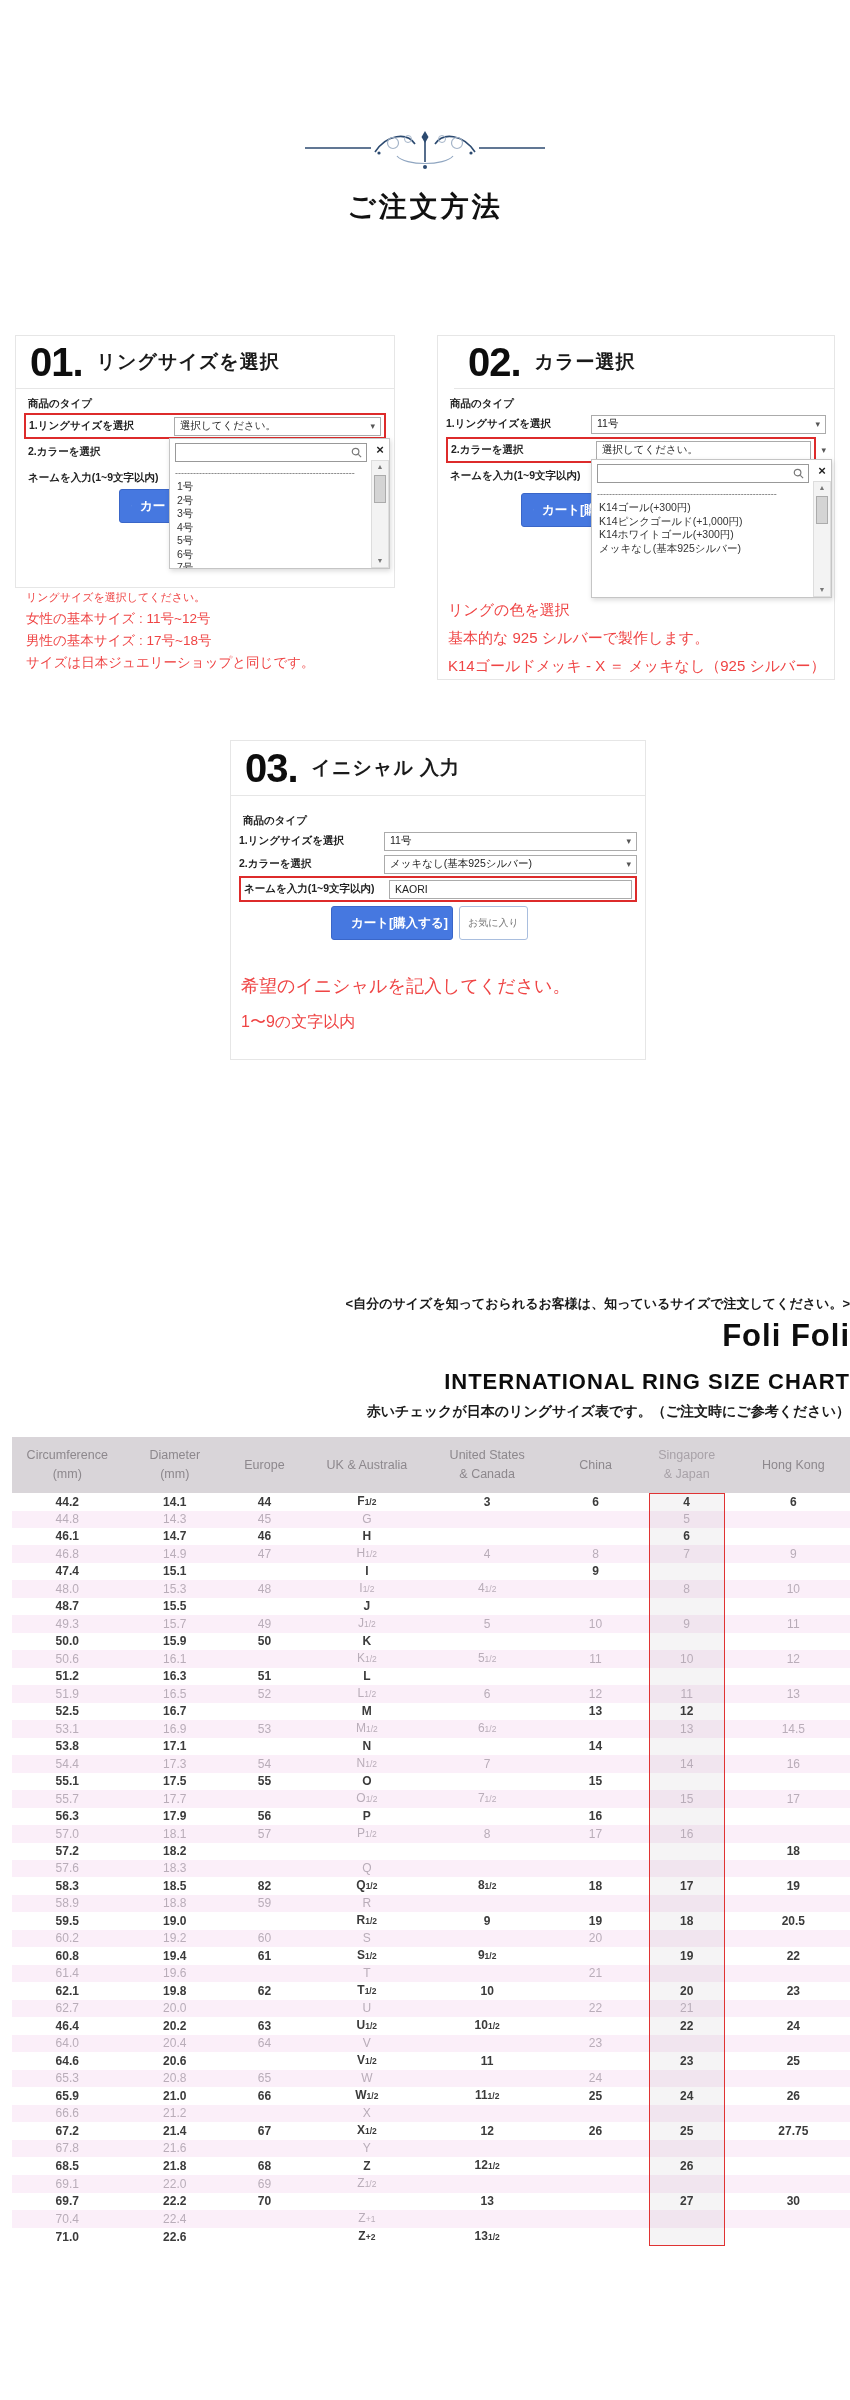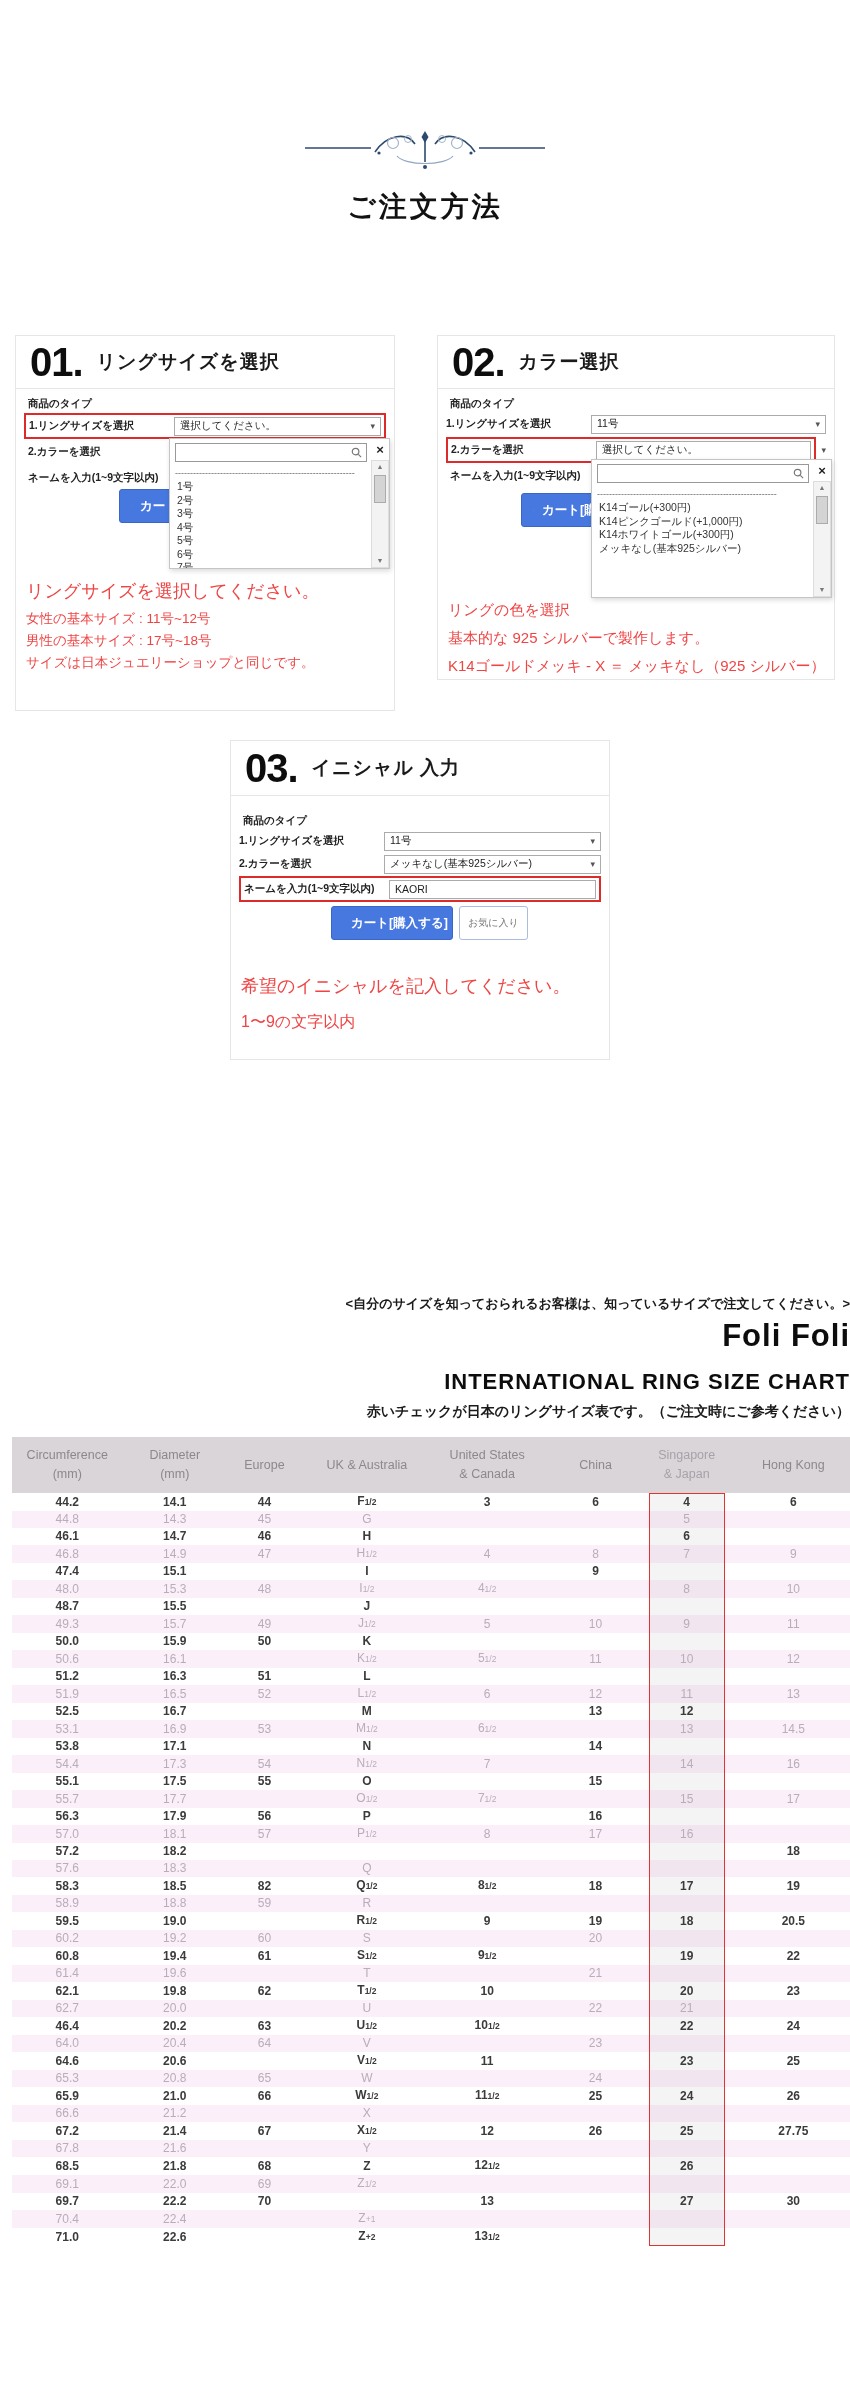--- a/index.html
+++ b/index.html
@@ -100,21 +100,21 @@
       <path d="M120,5 l3.5,6 -3.5,6 -3.5,-6 z" fill="#2c4a70"></path>
       <line x1="120" y1="15" x2="120" y2="36" stroke="#2c4a70" stroke-width="1.6"></line>
       <circle cx="120" cy="41" r="2" fill="#2c4a70"></circle>
       <circle cx="74" cy="27" r="1.6" fill="#2c4a70"></circle>
       <circle cx="166" cy="27" r="1.6" fill="#2c4a70"></circle>
     </svg>
   </div>
 
   <h1 class="main-title">ご注文方法</h1>
 
-  <section class="step" style="left:15px; top:335px; width:380px; height:376px;">
+  <section class="step" style="left:15px; top:335px; width:380px; height:253px;">
     <div class="step-header">
       <span class="step-num">01.</span>
       <span class="step-title">リングサイズを選択</span>
     </div>
     <div class="step-body">
       <div class="flabel-solo" style="top:8px;">商品のタイプ</div>
 
       <div class="frow hl" style="top:24px;">
         <span class="flabel">1.リングサイズを選択</span>
         <span class="fselect">
@@ -157,28 +157,28 @@
         <div class="dd-side">
           <div class="dd-close">×</div>
           <div class="sb">
             <div class="sb-arrow">▲</div>
             <div class="sb-thumb"></div>
             <div class="sb-arrow down">▼</div>
           </div>
         </div>
       </div>
 
-      <div class="rnote" style="top:190px; font-size:18px;">リングサイズを選択してください。</div>
+      <div class="rnote" style="top:201px; font-size:11px;">リングサイズを選択してください。</div>
       <div class="rnote" style="top:221px; font-size:13.5px;">女性の基本サイズ : 11号~12号</div>
       <div class="rnote" style="top:243px; font-size:13.5px;">男性の基本サイズ : 17号~18号</div>
       <div class="rnote" style="top:265px; font-size:13.5px;">サイズは日本ジュエリーショップと同じです。</div>
     </div>
   </section>
 
-  <section class="step" style="left:437px; top:335px; width:398px; height:345px;">
+  <section class="step" style="left:437px; top:335px; width:398px; height:345px;padding-left:16px;">
     <div class="step-header">
       <span class="step-num">02.</span>
       <span class="step-title">カラー選択</span>
     </div>
     <div class="step-body">
       <div class="flabel-solo" style="top:8px;">商品のタイプ</div>
 
       <div class="frow" style="top:24px;">
         <span class="flabel">1.リングサイズを選択</span>
         <span class="fselect">
@@ -233,21 +233,21 @@
           </div>
         </div>
       </div>
 
       <div class="rnote" style="top:212px; font-size:15px;">リングの色を選択</div>
       <div class="rnote" style="top:240px; font-size:15px;">基本的な 925 シルバーで製作します。</div>
       <div class="rnote" style="top:268px; font-size:15px;">K14ゴールドメッキ - X ＝ メッキなし（925 シルバー）</div>
     </div>
   </section>
 
-  <section class="step" style="left:230px; top:740px; width:380px; height:320px;">
+  <section class="step" style="left:230px; top:740px; width:416px; height:320px;">
     <div class="step-header" style="height:55px;">
       <span class="step-num">03.</span>
       <span class="step-title">イニシャル 入力</span>
     </div>
     <div class="step-body" style="top:55px;">
       <div class="flabel-solo" style="top:18px;">商品のタイプ</div>
 
       <div class="frow" style="top:34px;">
         <span class="flabel">1.リングサイズを選択</span>
         <span class="fselect">

